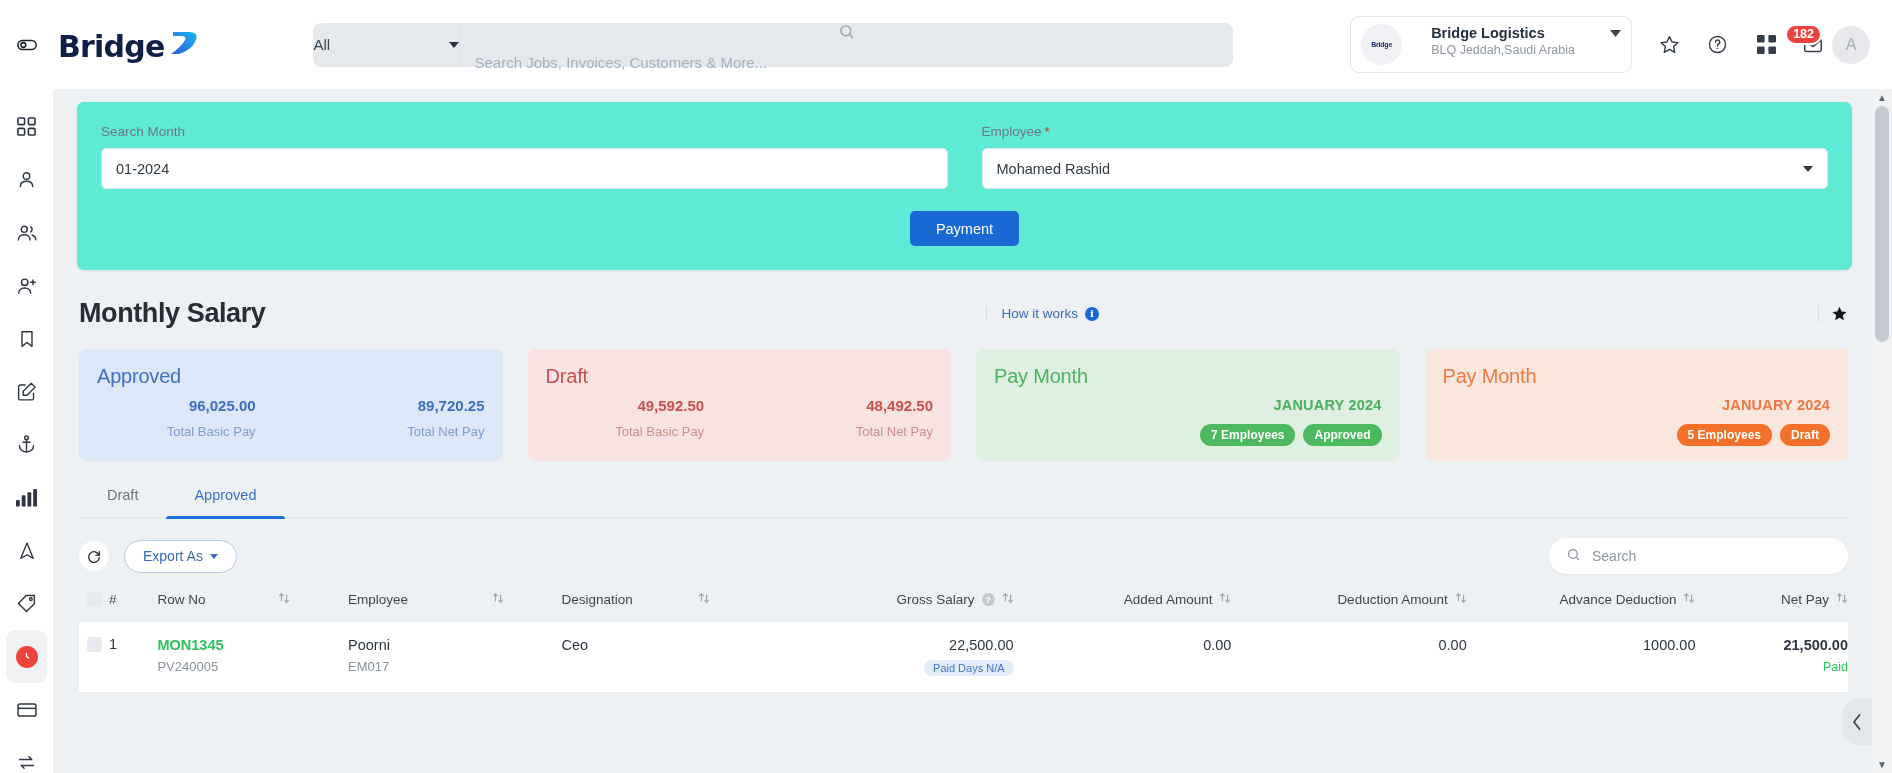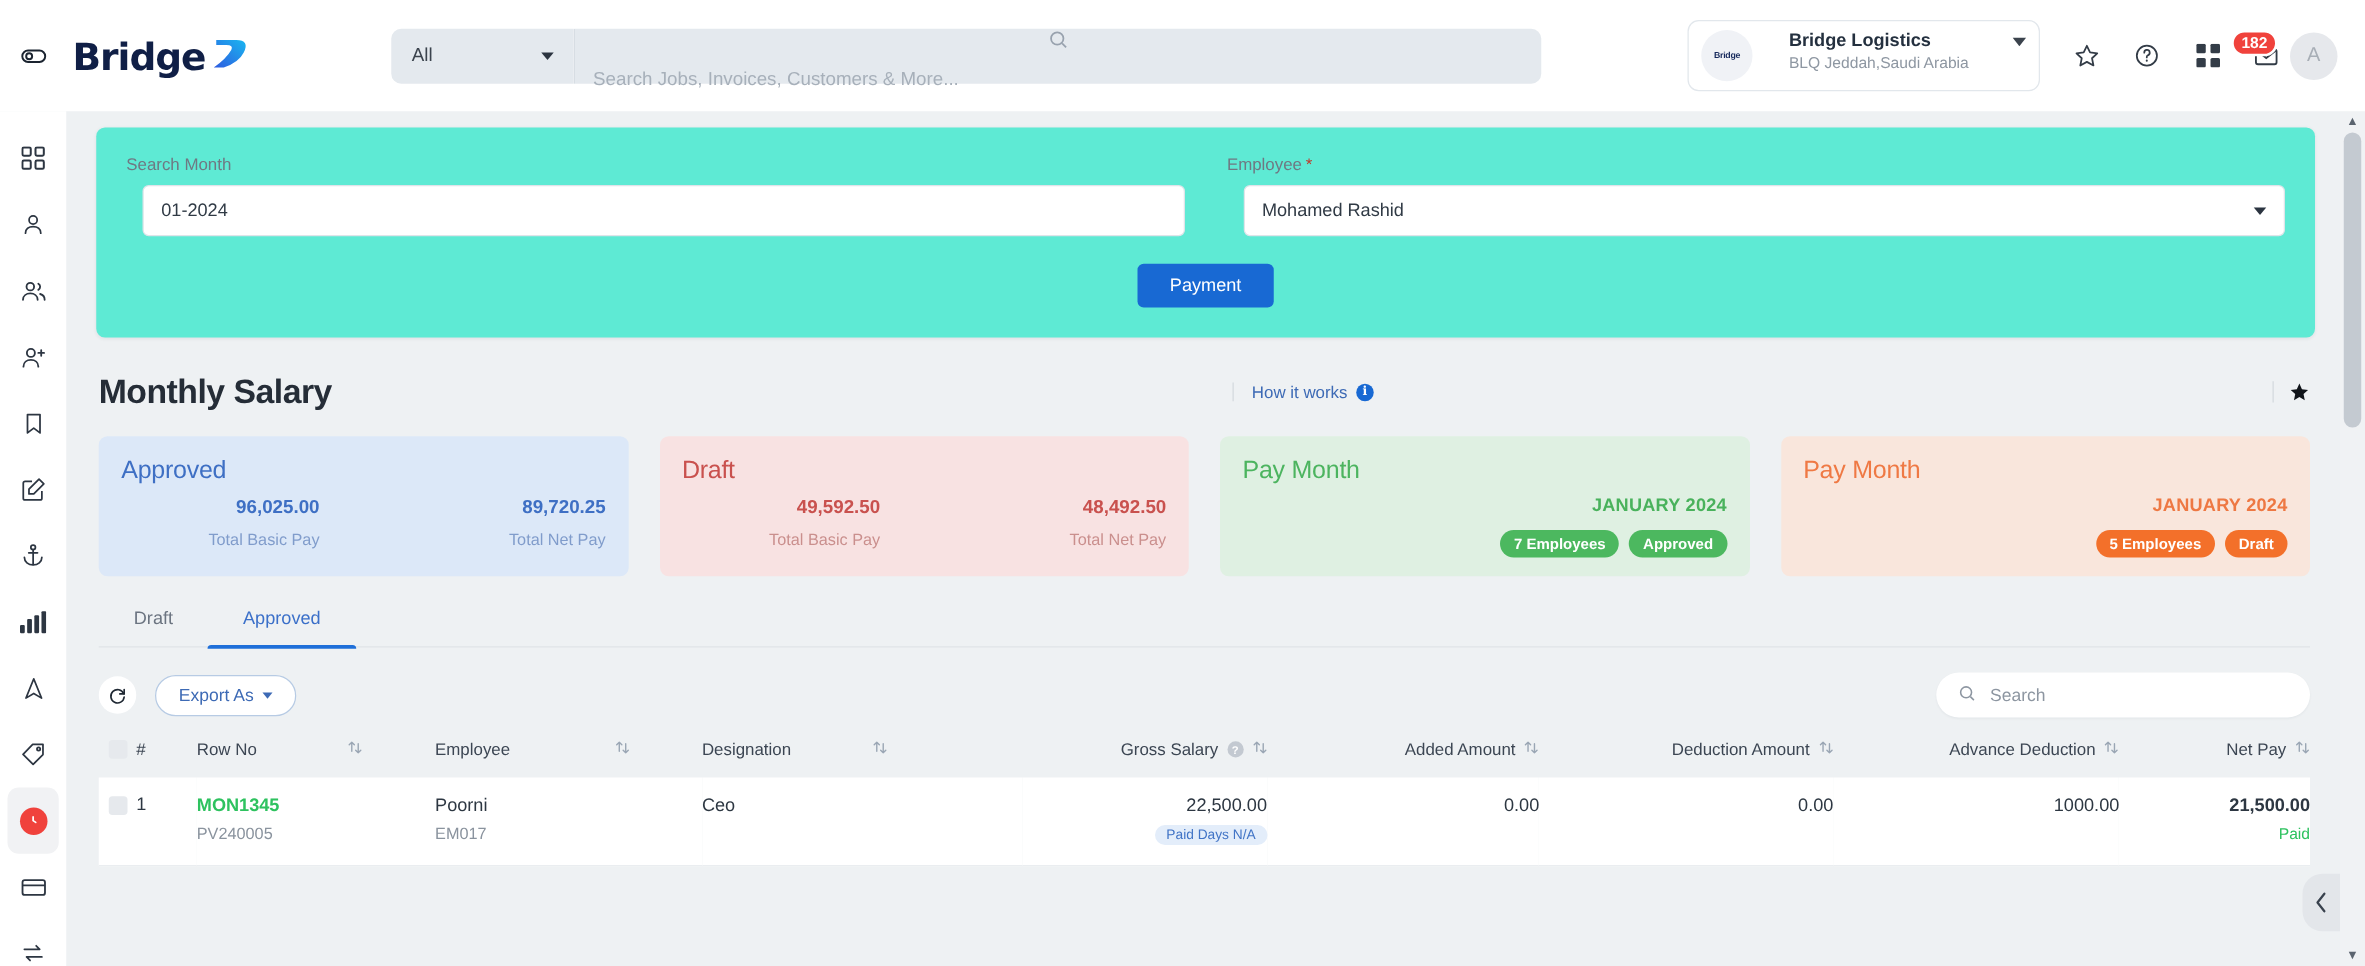--- a/index.html
+++ b/index.html
@@ -23,21 +23,21 @@
   .brand-word{
     font-size:30px;font-weight:700;letter-spacing:-0.8px;color:#101f46;
     line-height:1;position:relative;font-family:"DejaVu Sans",sans-serif;
   }
   .brand-mark{margin-left:3px;margin-bottom:1px;}
 
   .topsearch{display:flex;align-items:center;margin-left:112px;flex:0 0 auto;}
   .ts-select{
     width:146px;height:44px;background:#e4e9ee;border-radius:8px 0 0 8px;
     display:flex;align-items:center;justify-content:space-between;
-    padding:0 16px;font-size:15px;color:#3b434d;cursor:pointer;
+    padding:0 0;font-size:15px;color:#3b434d;cursor:pointer;
   }
   .caret{width:0;height:0;border-left:5px solid transparent;border-right:5px solid transparent;border-top:6px solid #2b3440;}
   .ts-input{
     width:774px;height:44px;background:#e4e9ee;border-radius:0 8px 8px 0;
     display:flex;align-items:center;gap:11px;padding:0 14px;color:#9aa4b0;font-size:15px;
     border-left:1px solid #d7dde3;cursor:text;flex-direction:column;
   }
   .ts-input input{border:0;background:transparent;outline:none;font-size:15px;color:#3b434d;width:100%;font-family:inherit;}
   .ts-input input::placeholder{color:#a7b0ba;}
 
@@ -96,21 +96,21 @@
     margin:13px 20px 0 24px;background:#5eead4;border-radius:7px;padding:22px 24px 24px 24px;
     box-shadow:0 1px 3px rgba(22,34,51,.07);
   }
   .fp-row{display:flex;gap:34px;}
   .field{flex:1;}
   .field label{display:block;font-size:13.5px;color:#6f7883;margin-bottom:9px;}
   .field label .req{color:#c0392b;margin-left:3px;}
   .ctl{
     height:41px;border:1px solid #dfe4e9;border-radius:5px;background:#fff;
     display:flex;align-items:center;padding:0 14px;font-size:14.5px;color:#303a45;
-    justify-content:space-between;cursor:pointer;margin-left:13px;
+    justify-content:space-between;cursor:pointer;
   }
   .ctl input{border:0;outline:none;font-size:14.5px;color:#303a45;width:100%;font-family:inherit;background:transparent;}
   .fp-actions{display:flex;justify-content:center;margin-top:22px;}
   .btn-primary{
     background:#1869d3;color:#fff;border:0;border-radius:5px;height:35px;padding:0 26px;
     font-size:14.5px;cursor:pointer;font-family:inherit;
   }
 
   
   .page-head{display:flex;align-items:center;margin:28px 24px 0 26px;justify-content:space-between;}

